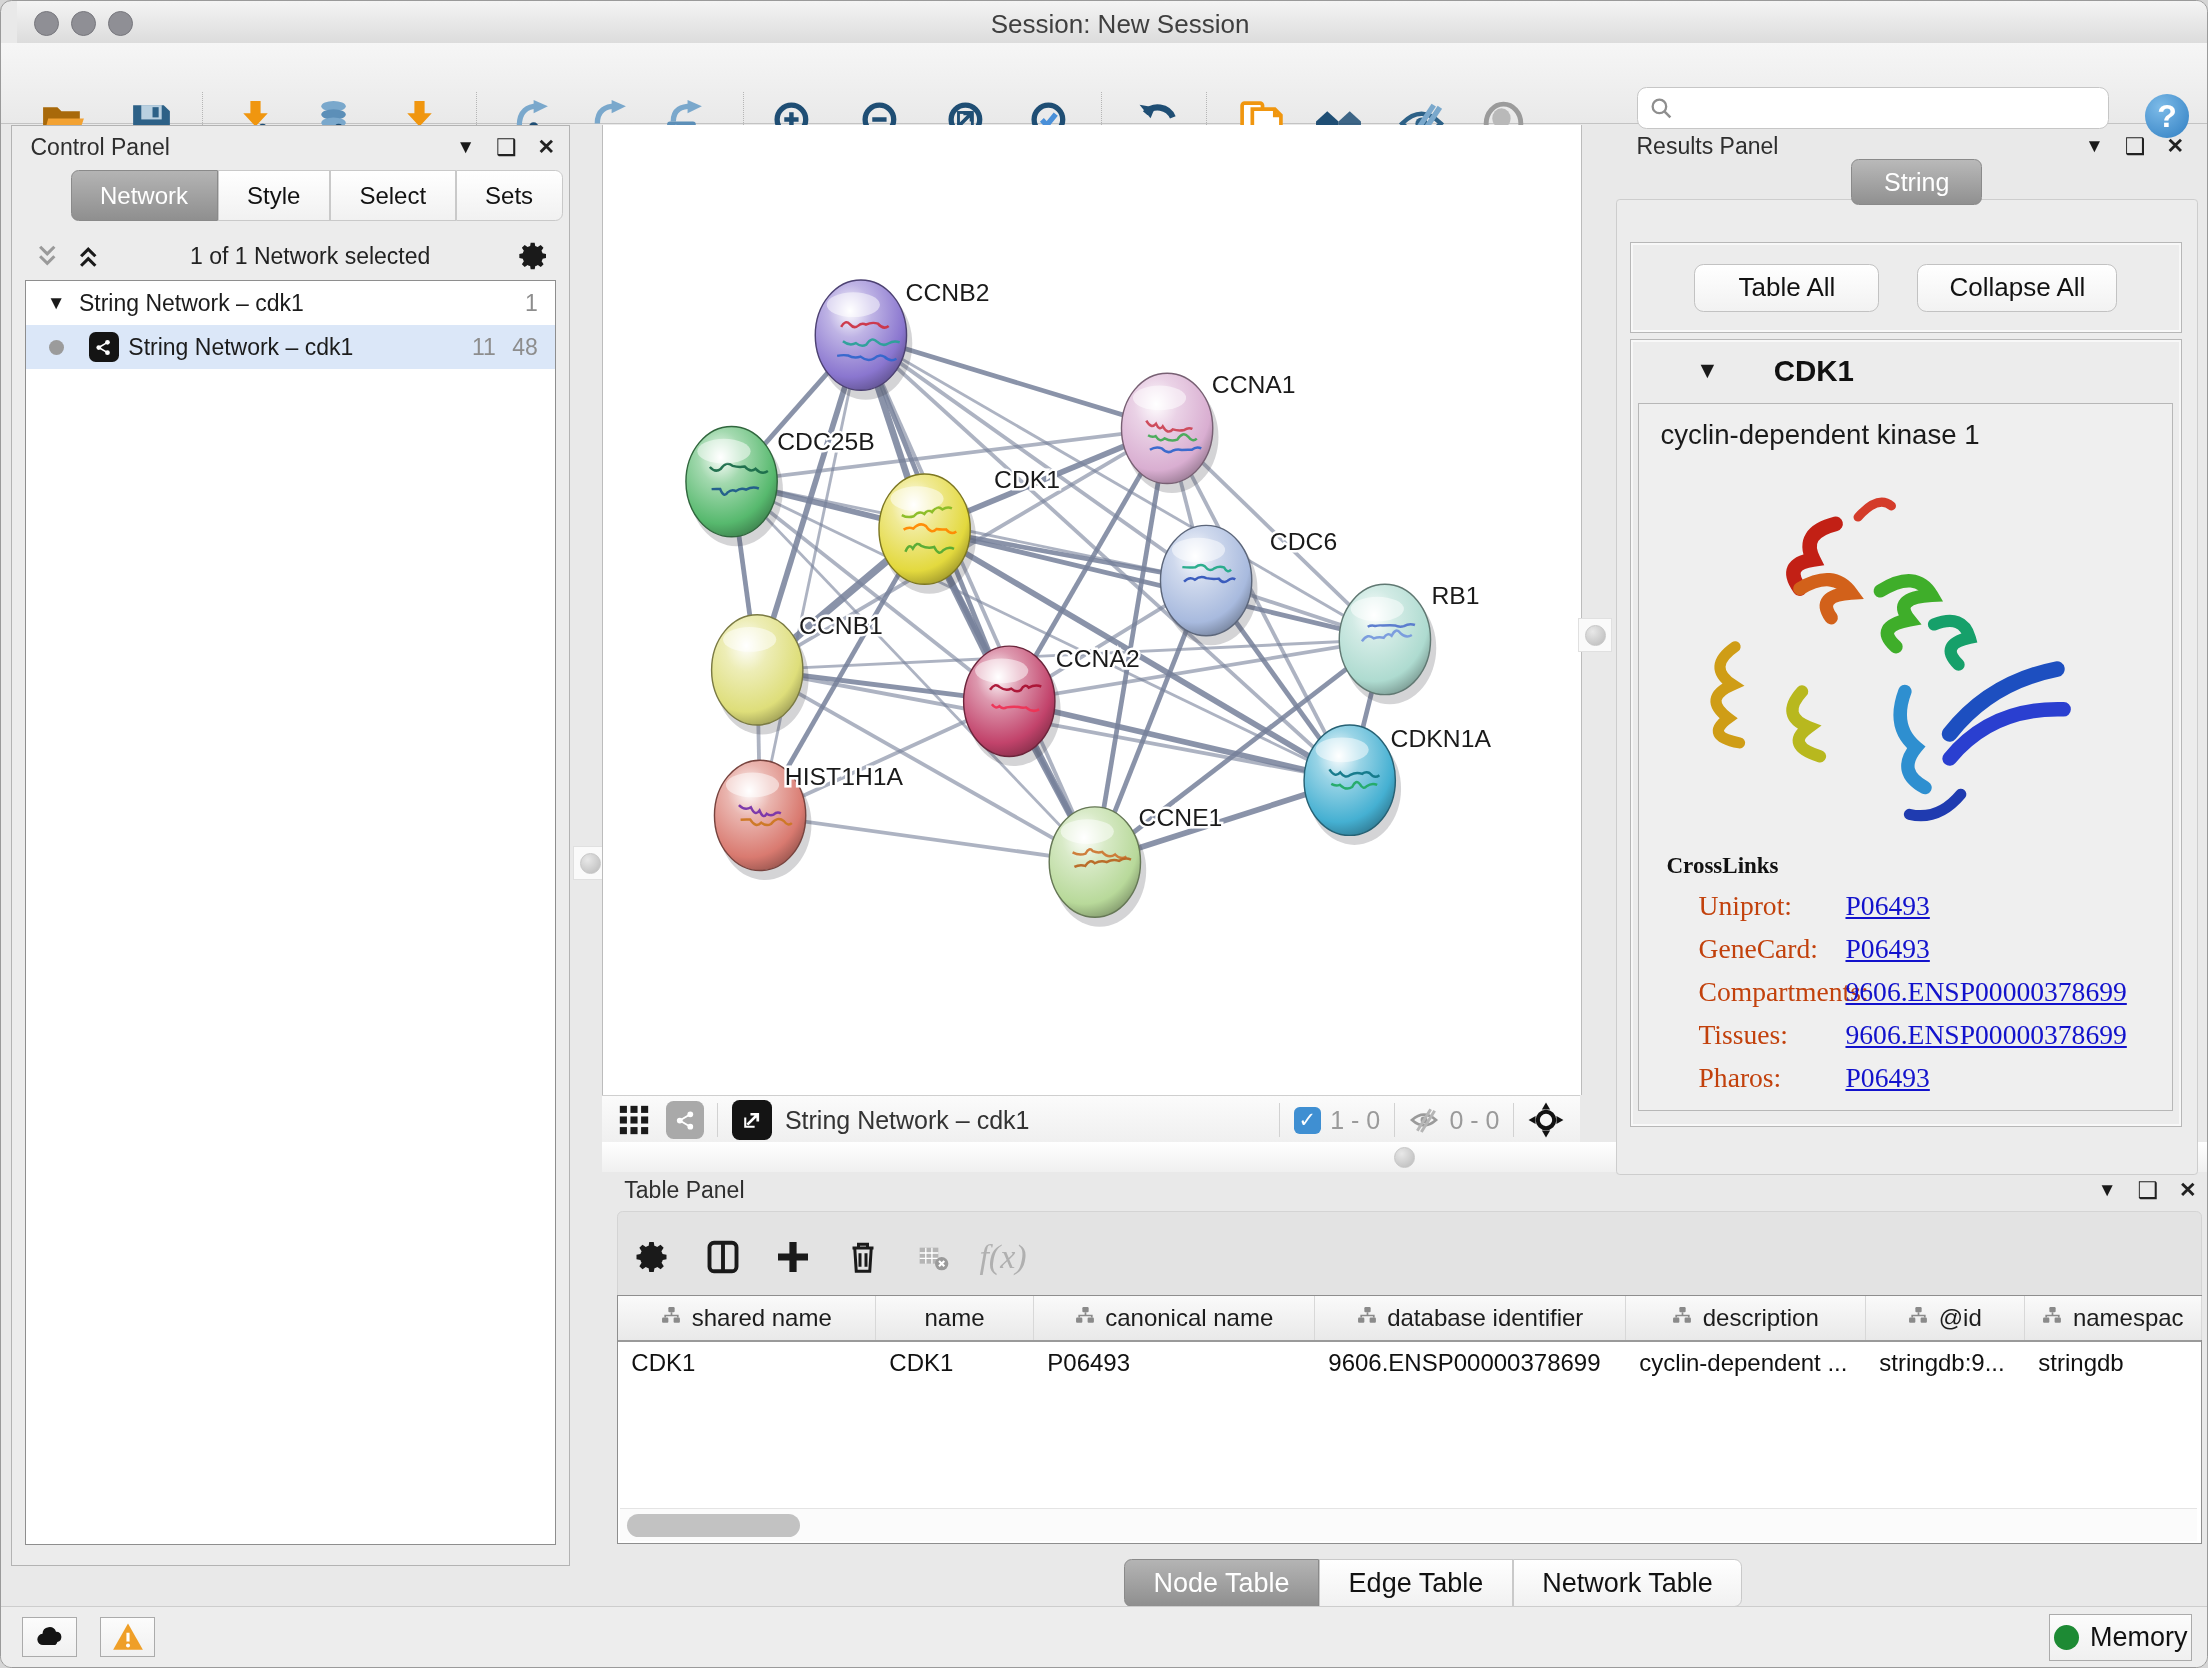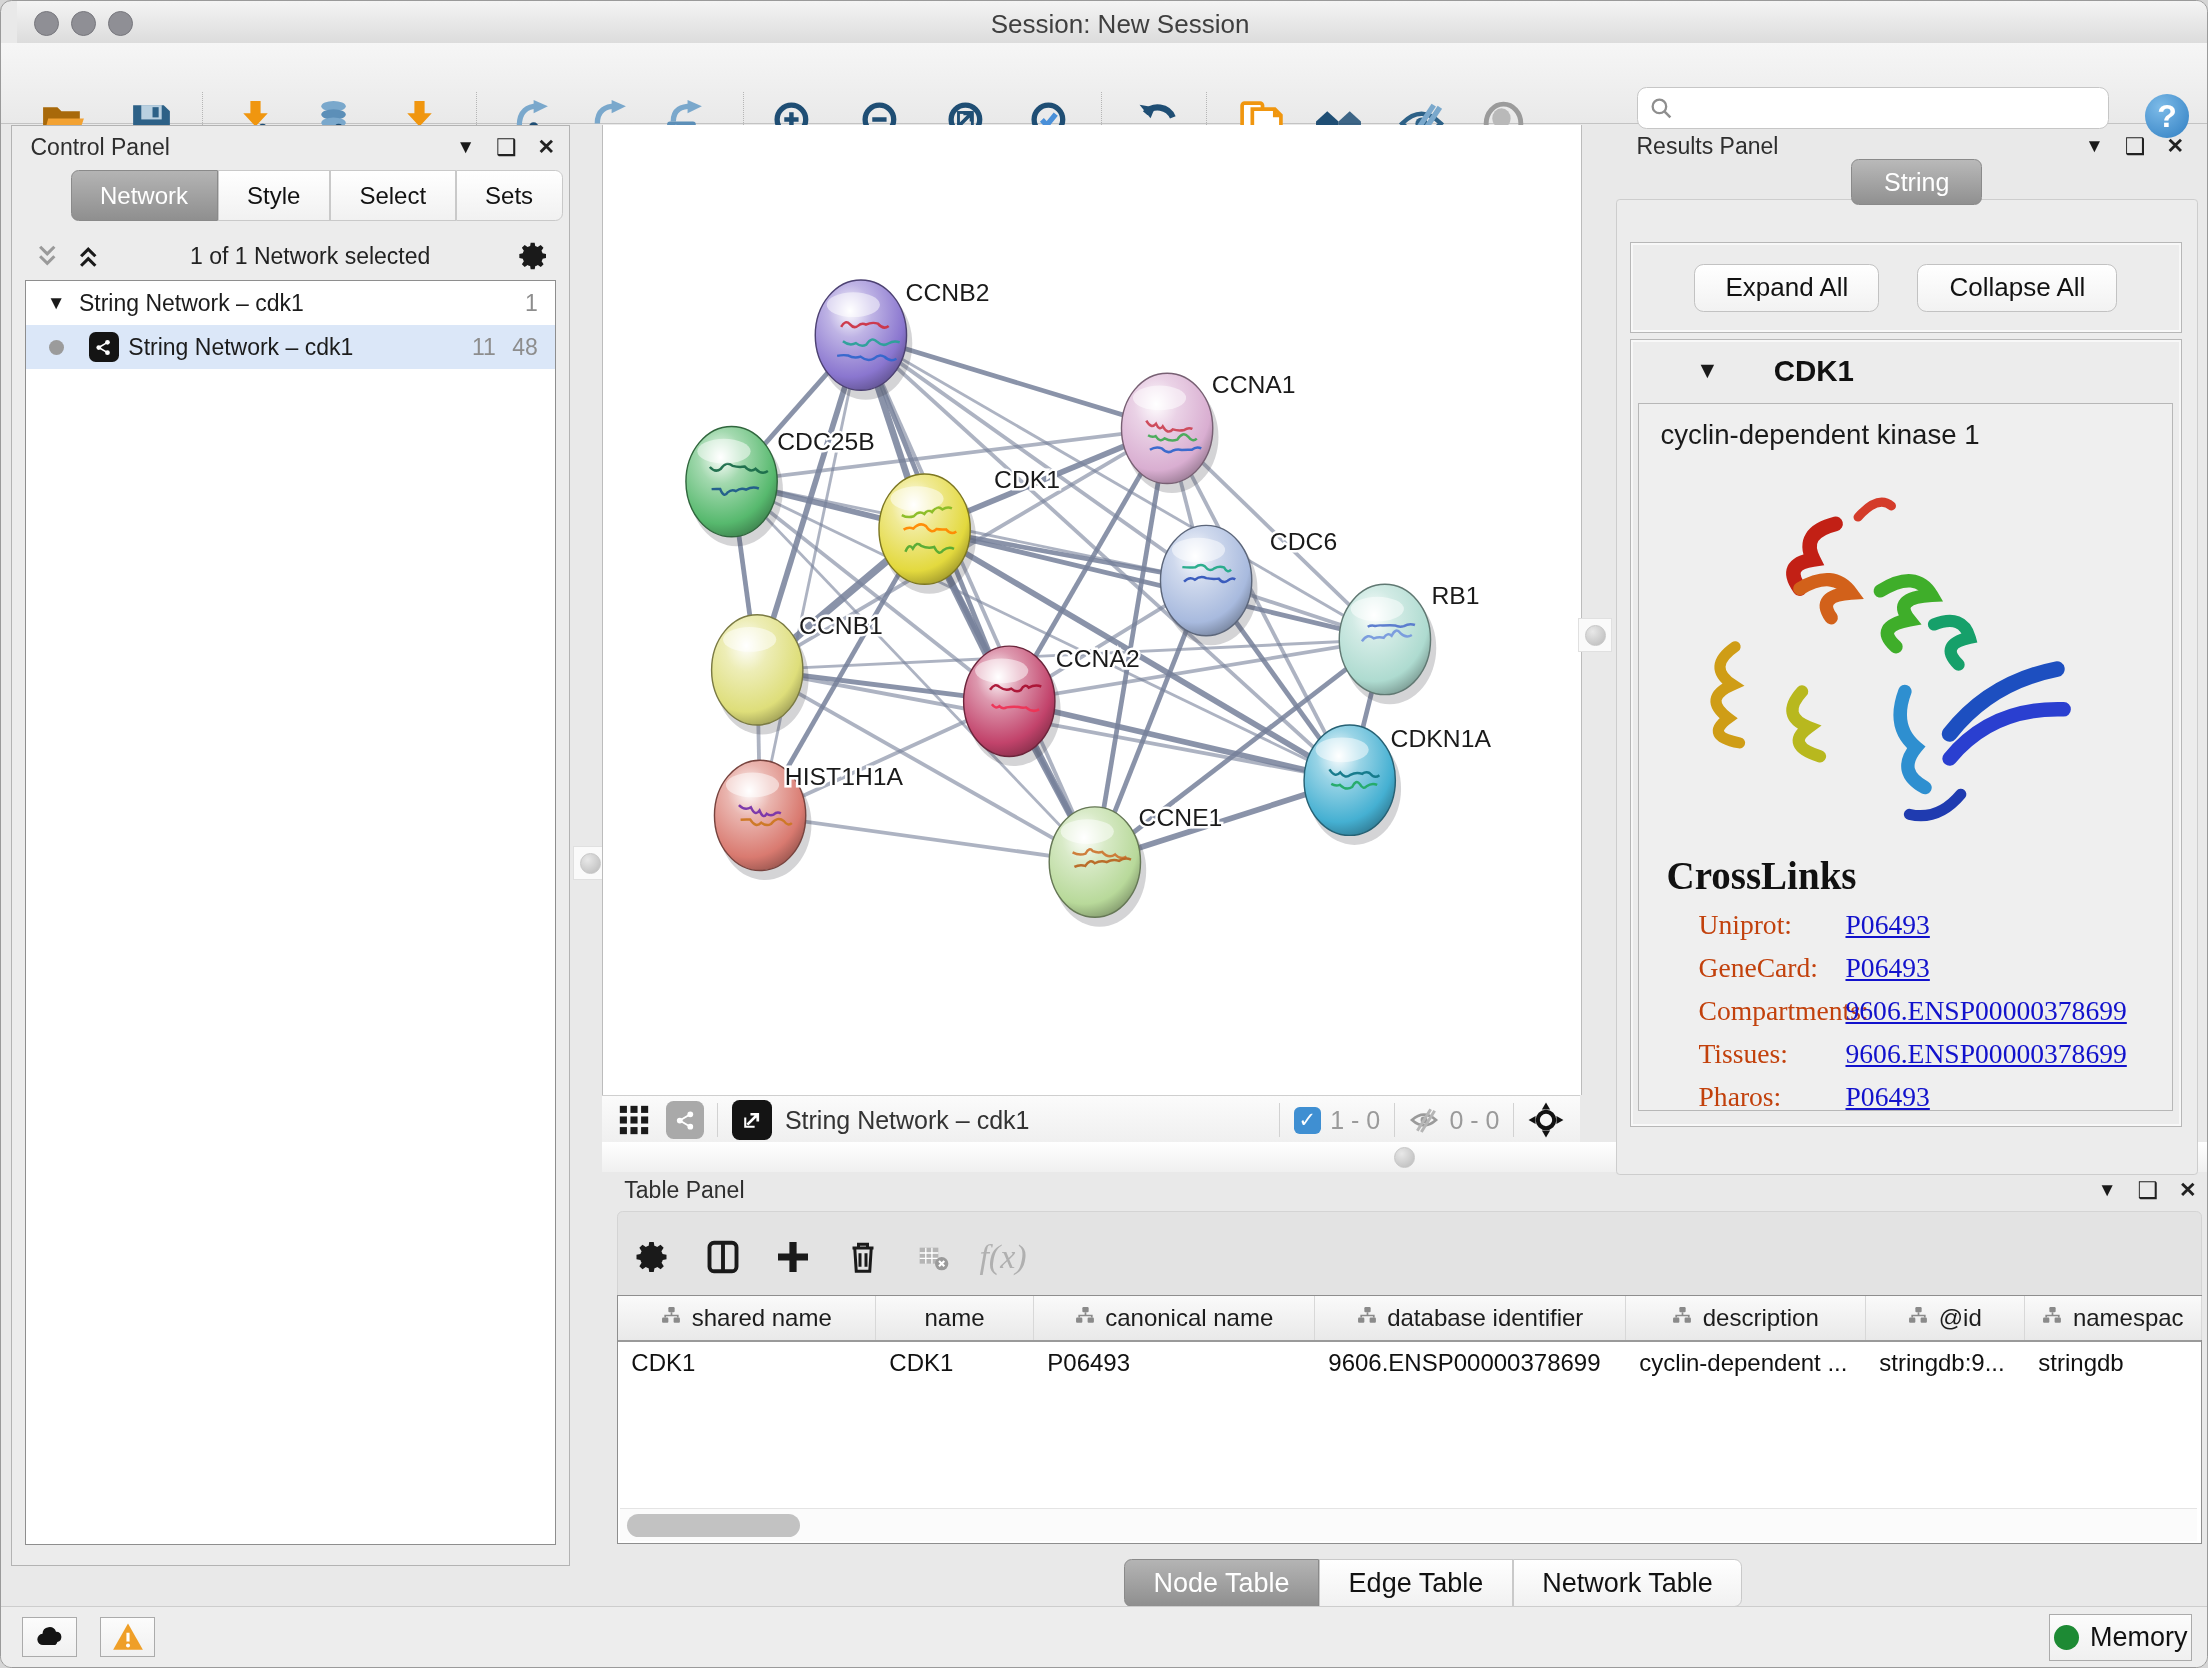--- a/index.html
+++ b/index.html
@@ -75,21 +75,21 @@
     color:#fff;font-size:25px;display:flex;align-items:center;}
   .rp-box{position:absolute;left:13.3px;background:#ececec;border:1px solid #b7b7b7;
     box-shadow:inset 0 0 0 1.9px #f8f8f8;width:552px;box-sizing:border-box;}
   .btn{background:linear-gradient(#ffffff,#f2f2f2);border:1px solid #c2c2c2;border-radius:9.5px;
     font-size:26px;color:#111;height:48px;display:inline-flex;align-items:center;justify-content:center;
     font-family:"Liberation Sans",sans-serif;}
   .cdk-head{position:absolute;left:0;top:0;width:100%;height:61px;display:flex;align-items:center;}
   .cdk-content{position:absolute;left:7.6px;top:63px;width:535px;height:708px;background:#efefef;
     border:1px solid #b7b7b7;box-sizing:border-box;overflow:hidden;}
   .desc{font-size:27.6px;color:#1a1a1a;margin:15px 0 0 21px;}
-  .xl-title{font-family:"Liberation Serif",serif;font-weight:bold;font-size:39px;color:#111;
+  .xl-title{font-family:"Liberation Serif",serif;font-weight:bold;font-size:23px;color:#111;
     margin:11.4px 0 5.7px 27px;}
   .xl-row{display:flex;font-family:"Liberation Serif",serif;font-size:27.6px;height:43px;align-items:center;}
   .xl-label{width:147px;margin-left:59px;color:#c2410c;flex:none;}
   .xl-value{color:#1212cc;text-decoration:underline;}
   
   .tpanel-head{position:absolute;left:609px;top:1172px;width:1600px;height:38px;}
   .tp-toolbar{position:absolute;left:616px;top:1210px;width:1585px;height:92px;background:#e3e3e3;
     border:1px solid #d4d4d4;border-radius:5.7px;display:flex;align-items:center;box-sizing:border-box;text-align:center;}
   .tp-toolbar .ic{width:70px;display:flex;justify-content:center;}
   .fx{font-family:"Liberation Serif",serif;font-style:italic;font-size:34px;color:#b0b0b0;}
@@ -627,21 +627,21 @@
   <div class="rpanel">
     <div style="position:absolute;left:28.5px;top:7.6px" class="ph-title">Results Panel</div>
     <div class="ph-ctrl" style="position:absolute;right:17px;top:7.6px">
       <span class="tri">▼</span>
       <span style="font-size:23px">❑</span>
       <span style="font-weight:bold">✕</span>
     </div>
     <div class="string-tab">String</div>
     <div class="rp-card">
       <div class="rp-box" style="top:42px;height:91px;display:flex;align-items:center;justify-content:center;gap:38px">
-        <button class="btn" style="width:185px">Expand All</button>
+        <button class="btn" style="width:185px">Table All</button>
         <button class="btn" style="width:200px">Collapse All</button>
       </div>
       <div class="rp-box" style="top:139px;height:788px">
         <div class="cdk-head">
           <span class="tri" style="margin:0 55px 0 65px;font-size:23px">▼</span>
           <span style="font-size:29.5px;font-weight:bold;color:#111">CDK1</span>
         </div>
         <div class="cdk-content">
           <div class="desc">cyclin-dependent kinase 1</div>
           

